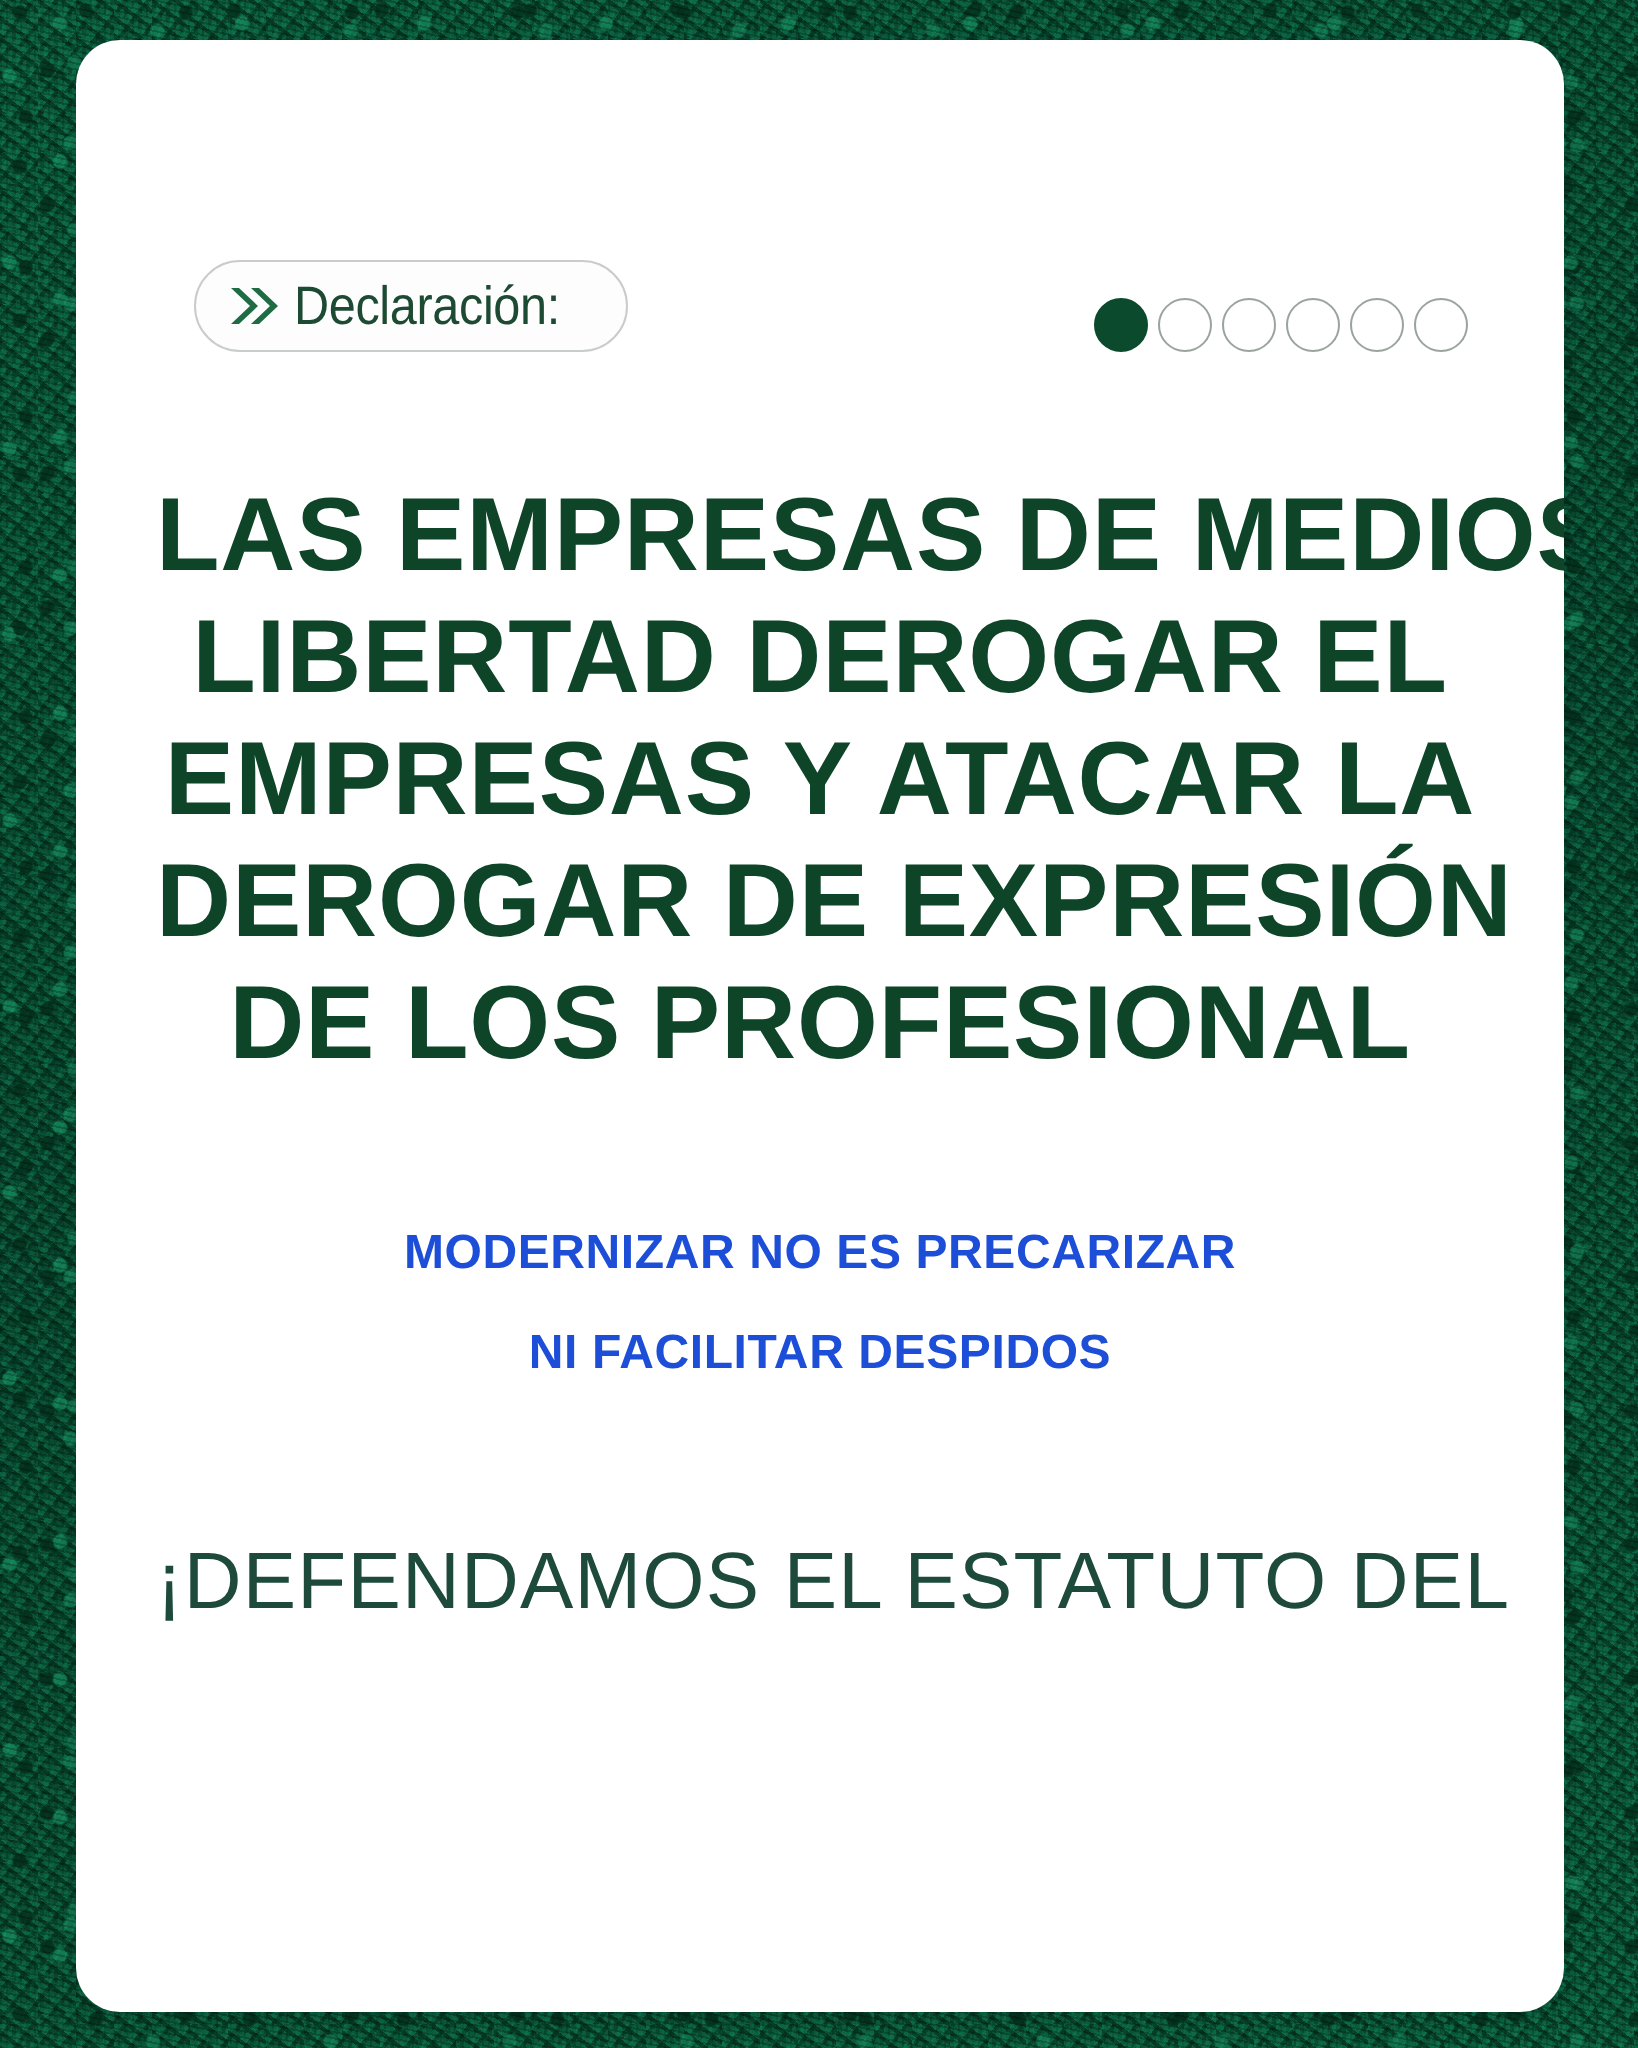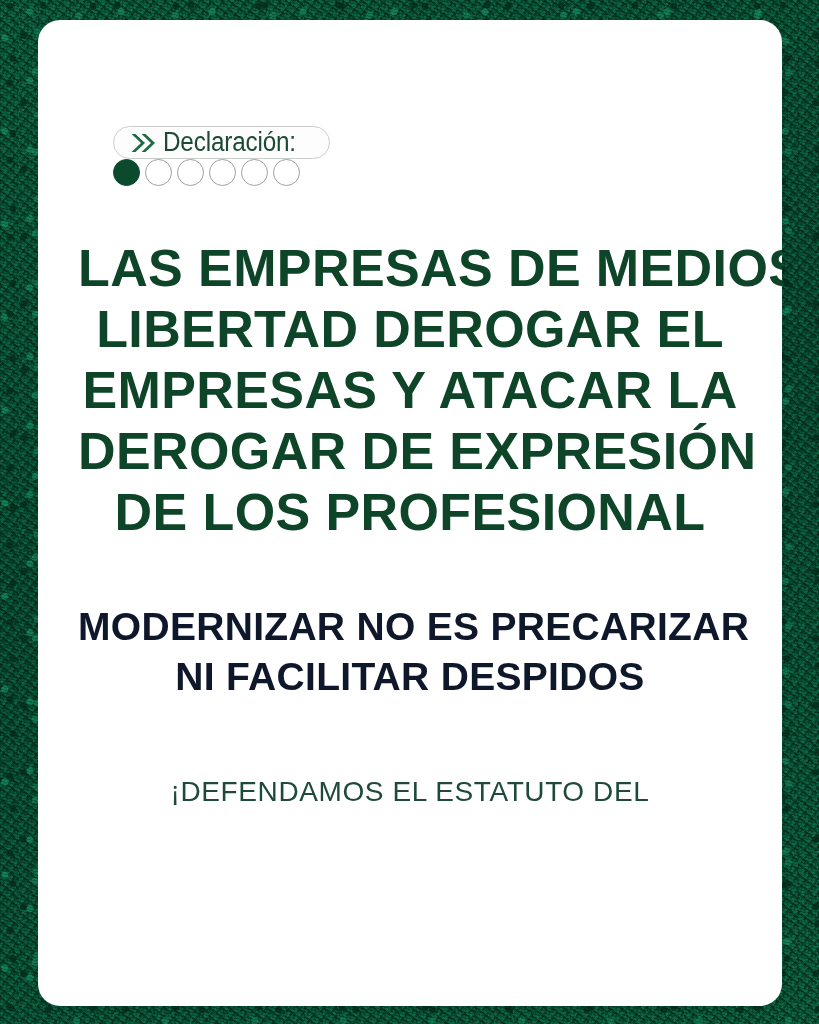--- a/index.html
+++ b/index.html
@@ -64,28 +64,27 @@
     height: 986px;
     background: #ffffff;
     border-radius: 22px;
     box-shadow: 0 2px 10px rgba(0,0,0,.10);
     overflow: hidden;
   }
 
   
   .top-row {
     position: absolute;
-    left: 75px;
+    left: 59px;
     top: 106px;
     right: 48px;
     height: 50px;
     display: flex;
-    align-items: flex-start;
+    align-items: flex-end;
     justify-content: space-between;
-    flex-direction: column;
   }
 
   .badge {
     display: inline-flex;
     align-items: center;
     gap: 7px;
     height: 46px;
     padding: 0 18px 0 16px;
     border: 1.6px solid #c9cdc9;
     border-radius: 24px;
@@ -148,24 +147,24 @@
 
   
   .subhead {
     position: absolute;
     left: 40px;
     right: 40px;
     top: 582px;
     text-align: center;
     font-family: "Liberation Sans Narrow", "Liberation Sans", sans-serif;
     font-weight: 700;
-    font-size: 39px;
+    font-size: 24px;
     line-height: 50px;
     letter-spacing: 0.3px;
-    color: #0f172a;
+    color: #1d4ed8;
   }
   .subhead .sh-line {
     display: block;
     white-space: nowrap;
     position: relative;
   }
   .mark {
     position: relative;
     display: inline-block;
   }
@@ -202,24 +201,23 @@
     border-radius: 4px;
     z-index: -1;
   }
 
   
   .closing {
     position: absolute;
     left: 40px;
     right: 40px;
     top: 742px;
-    text-align: center;
     font-family: "Liberation Sans Narrow", "Liberation Sans", sans-serif;
     font-weight: 400;
-    font-size: 28px;
+    font-size: 40px;
     line-height: 59px;
     letter-spacing: 0.6px;
     color: #1d4a3b;
   }
   .closing .cl-line {
     display: block;
     white-space: nowrap;
   }
 </style>
 </head>

